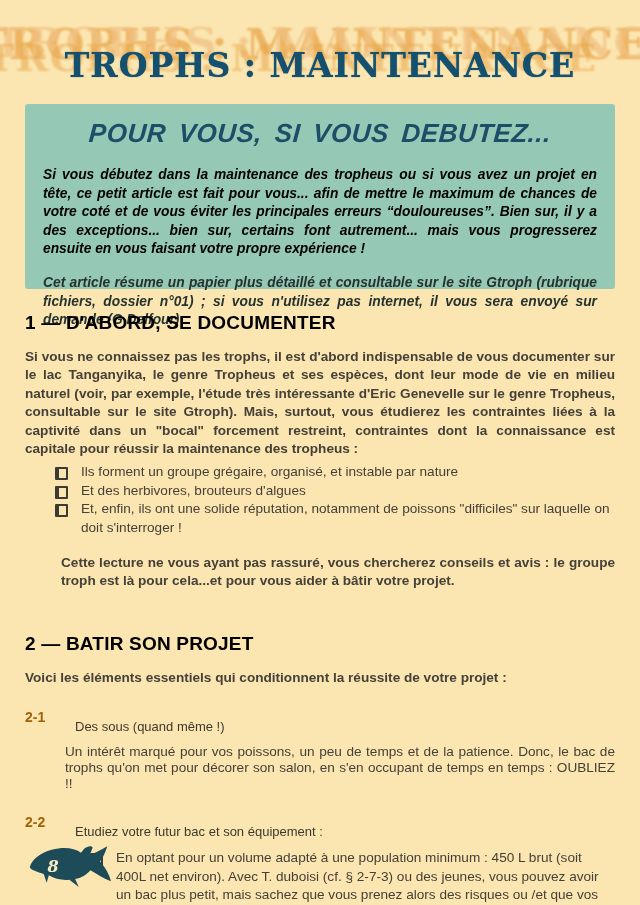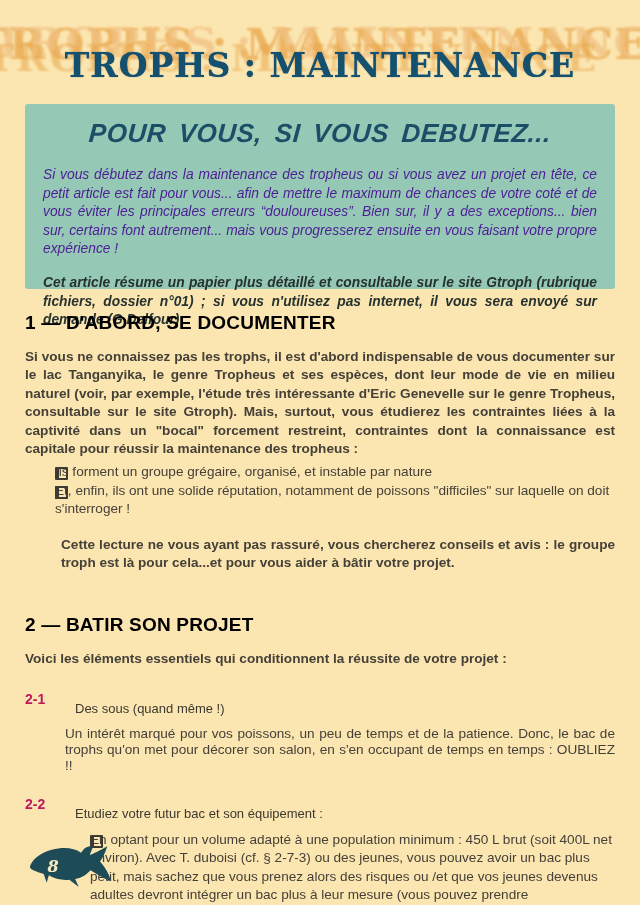--- a/index.html
+++ b/index.html
@@ -32,49 +32,49 @@
   .intro-heading{
     text-align:center;
     font-family:"Liberation Sans",sans-serif;
     font-weight:bold;font-style:italic;
     font-size:26px;letter-spacing:.5px;word-spacing:5px;
     color:#1d4e68;transform:skewX(-4deg);
     margin:2px 0 0 0;
   }
   .intro-p{
     font-style:italic;font-size:13.8px;line-height:18.6px;
-    text-align:justify;color:#4c1d95;margin:17px 0 0 0;
+    text-align:justify;color:#000000;margin:17px 0 0 0;font-weight:bold;
   }
   .intro-p.bold{font-weight:bold;color:#263230;margin-top:15px;}
 
   
   .content{position:absolute;left:25px;top:312px;width:590px;}
   .sec-heading{
     color:#000000;font-weight:bold;font-size:19px;
     letter-spacing:.2px;margin:0;
   }
   .body-p{
     font-size:13.6px;line-height:18.4px;text-align:justify;
     color:#454038;margin:14px 0 0 0;font-weight:bold;
   }
   .checklist{list-style:none;margin:5px 0 0 0;padding:0 0 0 30px;}
   .checklist li{
     font-size:13.6px;line-height:18.4px;color:#454038;
-    position:relative;text-align:left;
+    padding-left:26px;position:relative;text-align:left;
   }
   .checkbox-glyph{
     position:absolute;left:0;top:4px;
     width:7px;height:9px;
     border:2px solid #3b3b33;border-left-width:4px;border-radius:1px;
     display:inline-block;
   }
   .outro-p{margin-top:17px;margin-left:36px;}
   .sec2-heading{margin-top:42px;}
   .sub{display:flex;margin-top:22px;}
-  .sub-num{flex:0 0 40px;font-weight:bold;font-size:14px;color:#be185d;}
+  .sub-num{flex:0 0 40px;font-weight:bold;font-size:14px;color:#a16207;}
   .sub-main{flex:1;}
   .sub-title{font-weight:normal;font-size:13px;color:#3c382f;margin:10px;}
   .sub-body{font-size:13.6px;line-height:16px;text-align:justify;color:#454038;margin:1px 0 0 0;}
   .sub-checklist{padding-left:25px;margin-top:2px;}
 
   
   .fish-marker{position:absolute;left:24px;top:838px;width:95px;height:55px;}
   .fish-marker svg{width:100%;height:100%;}
 </style>
 </head>
@@ -95,21 +95,21 @@
     <p class="intro-p bold">Cet article résume un papier plus détaillé et consultable sur le site Gtroph (rubrique fichiers, dossier n°01) ; si vous n'utilisez pas internet, il vous sera envoyé sur demande (G Delfour)</p>
   </div>
 
   <div class="content">
 
     <h2 class="sec-heading">1 — D'ABORD, SE DOCUMENTER</h2>
     <p class="body-p">Si vous ne connaissez pas les trophs, il est d'abord indispensable de vous documenter sur le lac Tanganyika, le genre Tropheus et ses espèces, dont leur mode de vie en milieu naturel (voir, par exemple,  l'étude très intéressante d'Eric Genevelle sur le genre Tropheus, consultable sur le site Gtroph). Mais, surtout, vous étudierez les contraintes liées à la captivité dans un "bocal" forcement restreint, contraintes dont la connaissance est capitale pour réussir la maintenance des tropheus :</p>
 
     <ul class="checklist">
       <li><span class="checkbox-glyph"></span><span>Ils forment un groupe grégaire, organisé, et instable par nature</span></li>
-      <li><span class="checkbox-glyph"></span></li>
+      <li><span class="checkbox-glyph"></span><span>Et des herbivores, brouteurs d'algues</span></li>
       <li><span class="checkbox-glyph"></span><span>Et, enfin, ils ont une solide réputation, notamment de poissons "difficiles" sur laquelle on doit s'interroger !</span></li>
     </ul>
 
     <p class="body-p outro-p">Cette lecture ne vous ayant pas rassuré, vous chercherez conseils et avis : le groupe troph est là pour cela...et pour vous aider à bâtir votre projet.</p>
 
     <h2 class="sec-heading sec2-heading">2 — BATIR SON PROJET</h2>
     <p class="body-p">Voici les éléments essentiels qui conditionnent la réussite de votre projet :</p>
 
     <div class="sub">
       <div class="sub-num">2-1</div>

